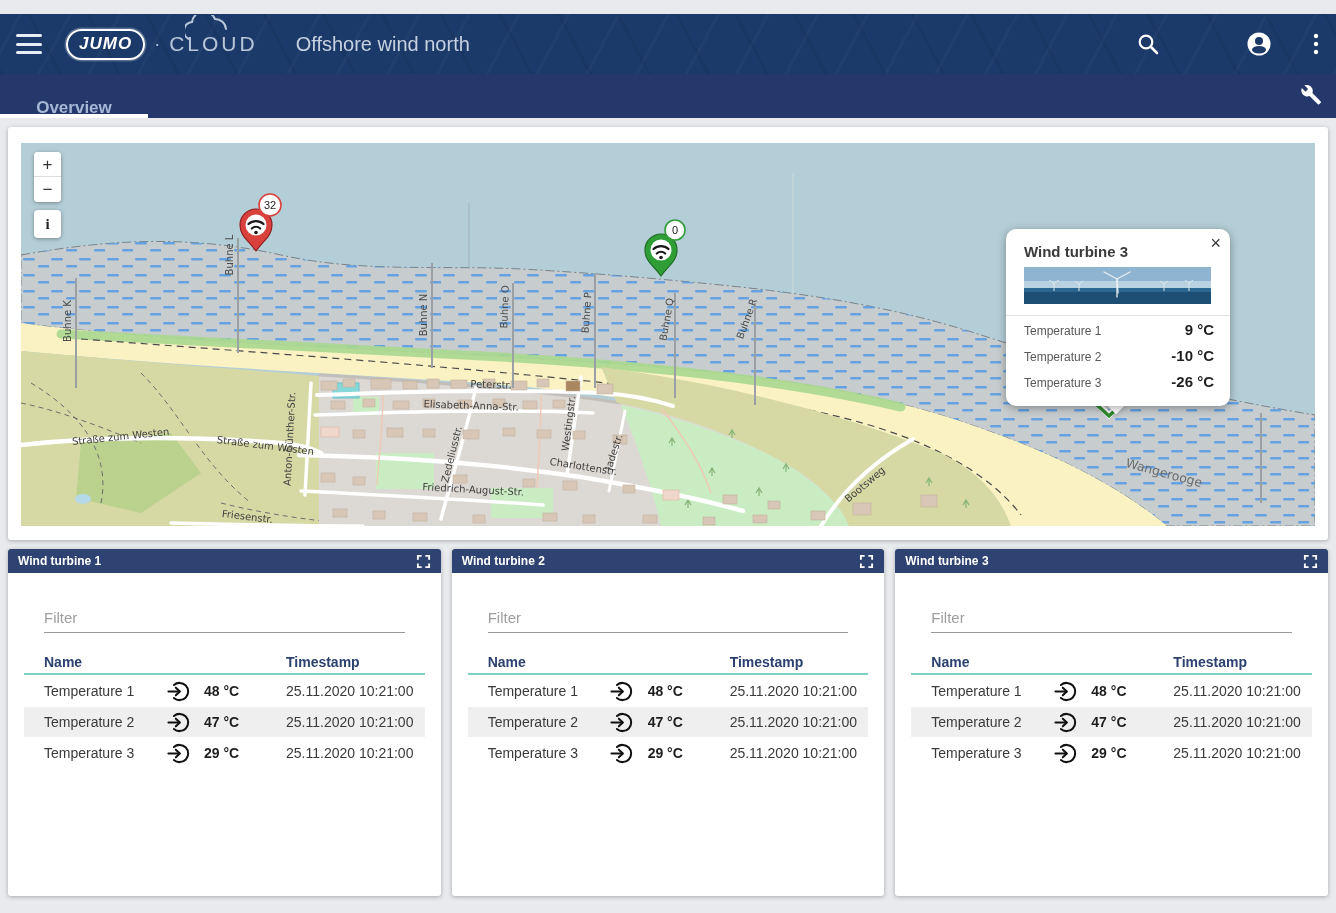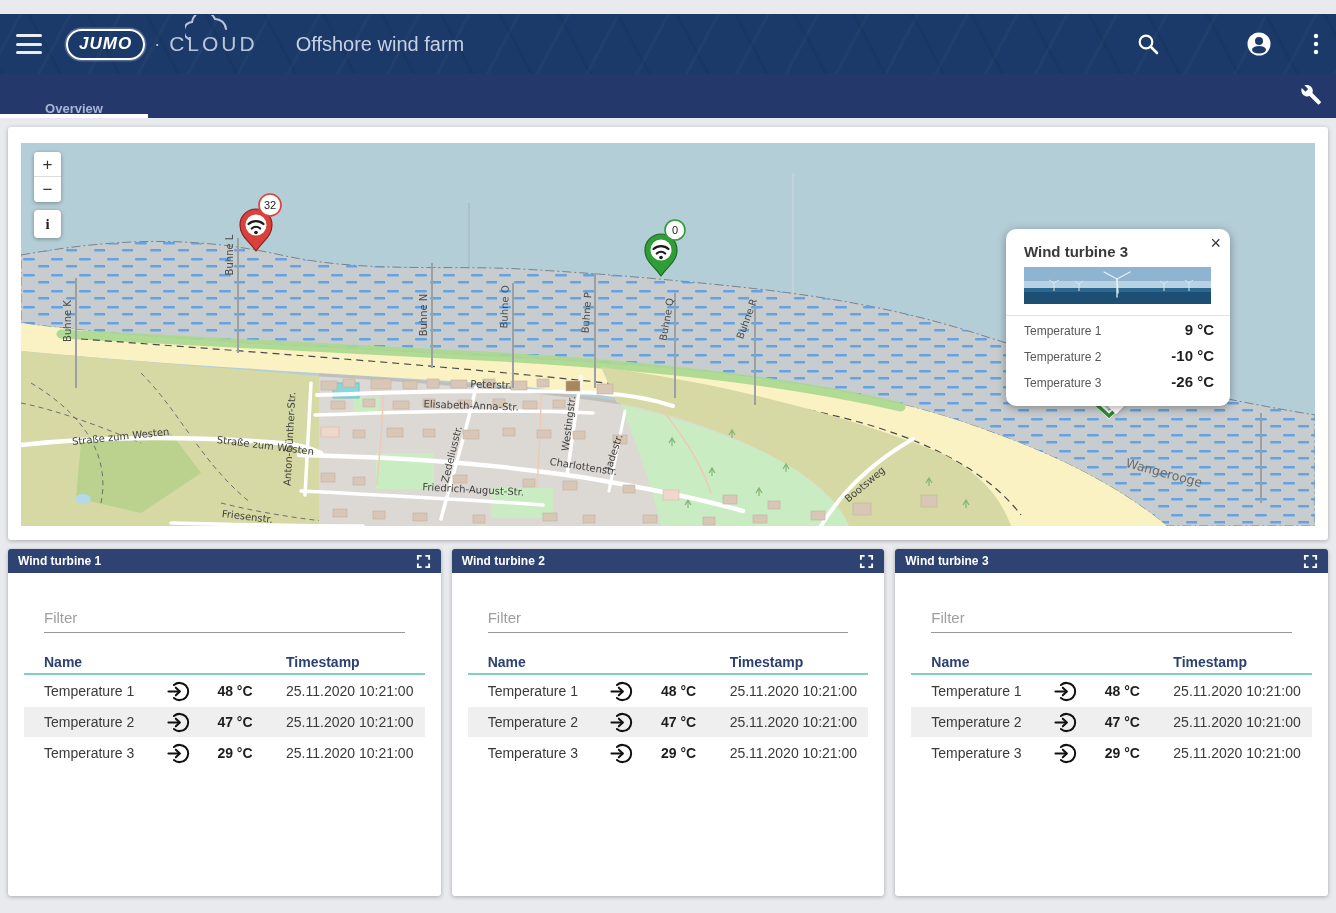--- a/index.html
+++ b/index.html
@@ -24,21 +24,21 @@
   .cloud-word { color:#b9c6da; font-size:21px; letter-spacing:3px; font-weight:400; }
   .cloud-svg { position:absolute; left:16px; top:-17px; }
   .app-title { color:#c7d1e1; font-size:20px; margin-left:38px; font-weight:400; }
   .top-icons { margin-left:auto; display:flex; align-items:center; }
   .icon-btn { background:none; border:none; cursor:pointer; display:flex; align-items:center; }
   .i-search { margin-right:86px; }
   .i-account { margin-right:40px; }
 
   
   .subnav { height:44px; background:#24386b; position:relative; display:flex; align-items:center; }
-  .tab { width:148px; text-align:center; color:#a7b7d6; font-size:13px; font-weight:700;
+  .tab { width:148px; text-align:center; color:#a7b7d6; font-size:17px; font-weight:700;
     cursor:pointer;margin-top:24px; }
   .tab-underline { position:absolute; left:0; bottom:0; width:148px; height:4px; background:#fff; }
   .wrench-btn { position:absolute; right:14px; top:10px; background:none; border:none; cursor:pointer; }
 
   
   .card { background:#fff; border-radius:3px; box-shadow:0 1px 4px rgba(0,0,0,.28); overflow:hidden; }
   .card-head { height:24px; background:#2e4372; color:#fff; font-size:12px; font-weight:700;
     display:flex; align-items:center; padding:0 10px; }
   .card-head .fs { margin-left:auto; background:none; border:none; cursor:pointer; display:flex; }
 
@@ -77,21 +77,21 @@
   .filter { display:block; width:calc(100% - 40px); margin:26px 20px 0; border:none;
     border-bottom:1px solid #989898; font-size:15px; padding:6px 0; color:#6d28d9; outline:none;
     background:transparent; font-family:"Liberation Sans",sans-serif; }
   .filter::placeholder { color:#9e9e9e; }
   .ttable { margin-top:17px; }
   .thead { display:grid; grid-template-columns:20px 108px 52px 62px 14px 1fr; align-items:center;
     height:25px; border-bottom:2px solid #7ed0c4; font-size:14px; font-weight:700; color:#2c4170; }
   .trow { display:grid; grid-template-columns:20px 108px 52px 62px 14px 1fr; align-items:center;
     height:30px; margin-top:1px; font-size:14px; color:#3a3a3a; }
   .trow:nth-child(odd) { background:#efefef; }
-  .trow .val { font-weight:700; color:#1d1d1d; text-align:center; }
+  .trow .val { font-weight:700; color:#1d1d1d; text-align:left; }
   .trow .icon-cell { display:flex; justify-content:center; }
   .trow .ts { padding-left:6px; }
   .thead .ts { padding-left:6px; }
 
   svg { display:block; }
   .mlbl { font-family:"DejaVu Sans","Liberation Sans",sans-serif; font-size:10px; fill:#3f3f3f; }
   .mlbl-g { fill:#4a4a4a; }
   .mlbl-pl { font-size:12.5px; fill:#6b6b6b; }
 </style>
 </head>
@@ -106,21 +106,21 @@
   <div class="brand">
     <span class="jumo-badge"><b>JUMO</b></span>
     <span class="brand-dot">·</span>
     <span class="cloud-wrap">
       <svg class="cloud-svg" width="74" height="26" viewBox="0 0 74 26">
         <path d="M4 24 a9 9 0 0 1 3 -17 a12 12 0 0 1 23 -3 a11 11 0 0 1 11 10" fill="none" stroke="#b9c6da" stroke-width="2" stroke-linecap="round"></path>
       </svg>
       <span class="cloud-word">CLOUD</span>
     </span>
   </div>
-  <span class="app-title">Offshore wind farm</span>
+  <span class="app-title">Offshore wind north</span>
   <div class="top-icons">
     <button class="icon-btn i-search">
       <svg width="24" height="24" viewBox="0 0 24 24">
           <circle cx="10" cy="10" r="6.3" fill="none" stroke="#fff" stroke-width="2.2"></circle>
           <line x1="15" y1="15" x2="21" y2="21" stroke="#fff" stroke-width="2.6" stroke-linecap="round"></line>
         </svg>
     </button>
     <button class="icon-btn i-account">
       <svg width="26" height="26" viewBox="0 0 26 26">
           <circle cx="13" cy="13" r="11.5" fill="#fff"></circle>

